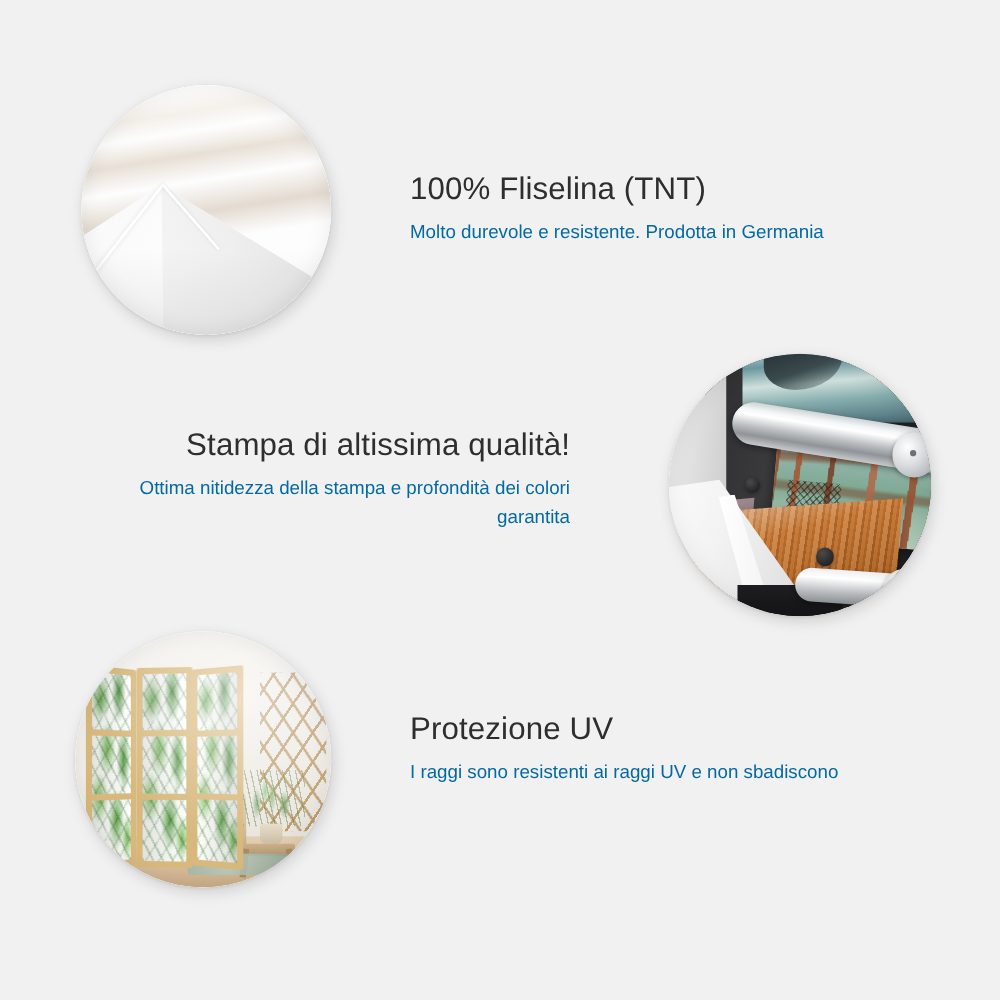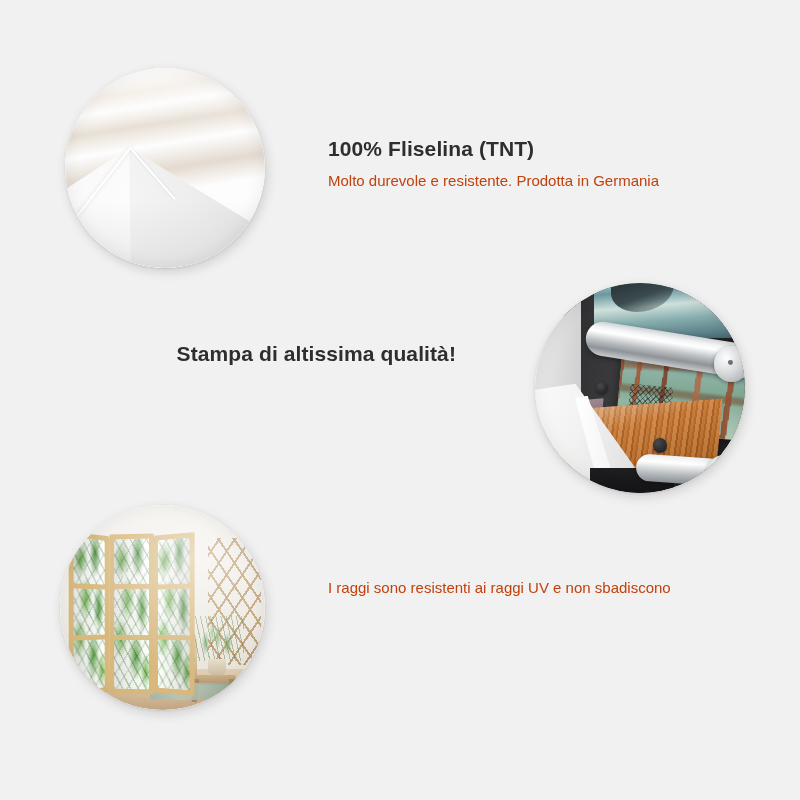--- a/index.html
+++ b/index.html
@@ -407,29 +407,29 @@
     opacity:.95;
   }
   .room-light {
     position:absolute; inset:0;
     background: radial-gradient(circle at 66% 26%, rgba(255,255,255,0.55) 0%, rgba(255,255,255,0) 58%);
   }
 
   
   .text-block { position:absolute; }
   .feature-title {
-    font-size: 21px;
-    font-weight: bold;
+    font-size: 25px;
+    font-weight: normal;
     color: #2e2e2e;
     letter-spacing: 0.1px;
     line-height: 1.2;
   }
   .feature-desc {
     font-size: 15px;
-    color: #c2410c;
+    color: #0369a1;
     line-height: 1.5;
     margin-top: 9px;
     font-weight: normal;
   }
 
   #text-fliselina { left: 328px; top: 136px; width: 360px; text-align: left; }
   #text-stampa    { left: 96px; top: 341px; width: 360px; text-align: right; }
   #text-uv        { left: 328px; top: 568px; width: 360px; text-align: left; }
 </style>
 </head>
@@ -478,20 +478,21 @@
       <div class="mach-dark-foot"></div>
       <div class="mach-lower-roller"></div>
       <div class="mach-lower-cap"></div>
       <div class="mach-knob1"></div>
       <div class="mach-knob2"></div>
     </div>
   </div>
 
   <div class="text-block" id="text-stampa">
     <div class="feature-title">Stampa di altissima qualità!</div>
+    <div class="feature-desc">Ottima nitidezza della stampa e profondità dei colori garantita</div>
   </div>
 
   <div class="media-circle" id="circle-room-divider">
     <div class="inner">
       <div class="room-bg"></div>
       <div class="room-floor"></div>
       <div class="trellis"></div>
       <div class="chair"></div>
       <div class="plant"></div>
       <div class="pot"></div>
@@ -513,16 +514,17 @@
           <div class="leaves"></div>
           <div class="panel-shade"></div>
         </div>
       </div>
 
       <div class="room-light"></div>
     </div>
   </div>
 
   <div class="text-block" id="text-uv">
+    <div class="feature-title">Protezione UV</div>
     <div class="feature-desc">I raggi sono resistenti ai raggi UV e non sbadiscono</div>
   </div>
 
 </div>
 
 </body></html>

